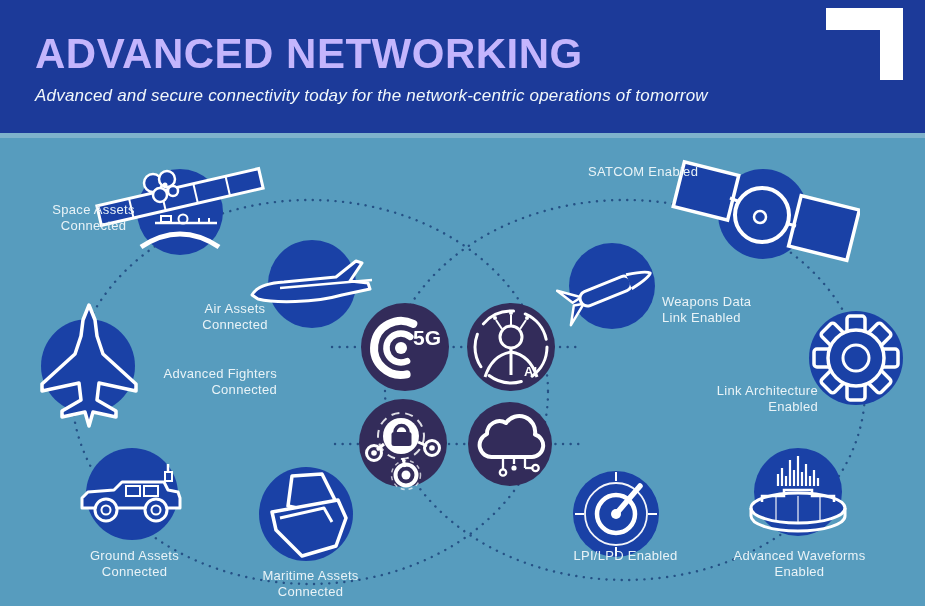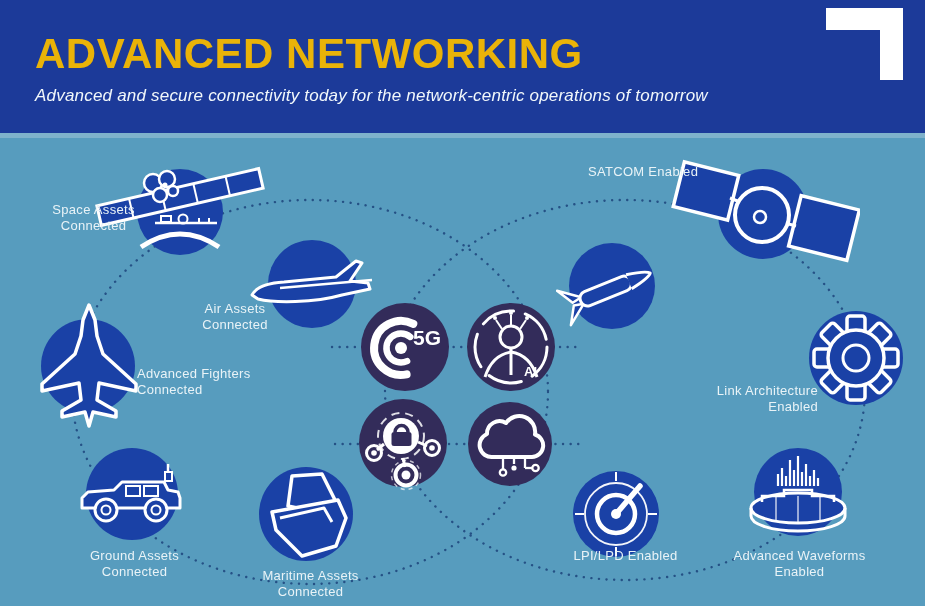--- a/index.html
+++ b/index.html
@@ -1,20 +1,20 @@
 <!DOCTYPE html>
 <html><head>
 <meta charset="utf-8">
 <style>
   html,body{margin:0;padding:0;background:#3a3a3a;font-family:"Liberation Sans",sans-serif;}
   #stage{position:relative;width:925px;height:606px;overflow:hidden;background:#579cbe;}
   
   #header{position:absolute;left:0;top:0;width:925px;height:133px;background:#1c3a99;}
   #header-divider{position:absolute;left:0;top:133px;width:925px;height:5px;background:#7fb2cb;}
-  #page-title{position:absolute;left:35px;top:30px;color:#eab308;font-size:42px;font-weight:700;letter-spacing:.5px;white-space:nowrap;}
+  #page-title{position:absolute;left:35px;top:30px;color:#c4b5fd;font-size:42px;font-weight:700;letter-spacing:.5px;white-space:nowrap;}
   #page-subtitle{position:absolute;left:35px;top:86px;color:#f2f8fb;font-size:17px;font-weight:400;letter-spacing:.2px;white-space:nowrap;font-style:italic;}
   #corner-logo{position:absolute;right:22px;top:8px;}
   
   .decor{position:absolute;left:0;top:0;}
   .node-icon{position:absolute;}
   .node-label{position:absolute;color:#e9f3f7;font-size:13px;line-height:1.2;letter-spacing:.3px;}
   .node-label div{white-space:nowrap;}
   .ta-c{text-align:center;}
   .ta-l{text-align:left;}
   .ta-r{text-align:right;}
@@ -219,40 +219,44 @@
   <div class="node-label ta-c" style="left:36px;top:202px;width:115px;">
     <div>Space Assets</div>
       <div>Connected</div>
   </div>
 
   <div class="node-label ta-c" style="left:180px;top:301px;width:110px;">
     <div>Air Assets</div>
       <div>Connected</div>
   </div>
 
-  <div class="node-label ta-l" style="left:137px;top:366px;width:140px;">
+  <div class="node-label ta-l" style="left:137px;top:366px;width:140px;text-align:right;">
     <div>Advanced Fighters</div>
       <div>Connected</div>
   </div>
 
   <div class="node-label ta-c" style="left:72px;top:548px;width:125px;">
     <div>Ground Assets</div>
       <div>Connected</div>
   </div>
 
   <div class="node-label ta-c" style="left:248px;top:568px;width:125px;">
     <div>Maritime Assets</div>
       <div>Connected</div>
   </div>
 
   <div class="node-label ta-l" style="left:588px;top:164px;width:130px;">
     <div>SATCOM Enabled</div>
       <div></div>
   </div>
 
+  <div class="node-label ta-l" style="left:662px;top:294px;width:120px;">
+    <div>Weapons Data</div>
+      <div>Link Enabled</div>
+  </div>
 
   <div class="node-label ta-r" style="left:693px;top:383px;width:125px;">
     <div>Link Architecture</div>
       <div>Enabled</div>
   </div>
 
   <div class="node-label ta-c" style="left:722px;top:548px;width:155px;">
     <div>Advanced Waveforms</div>
       <div>Enabled</div>
   </div>

